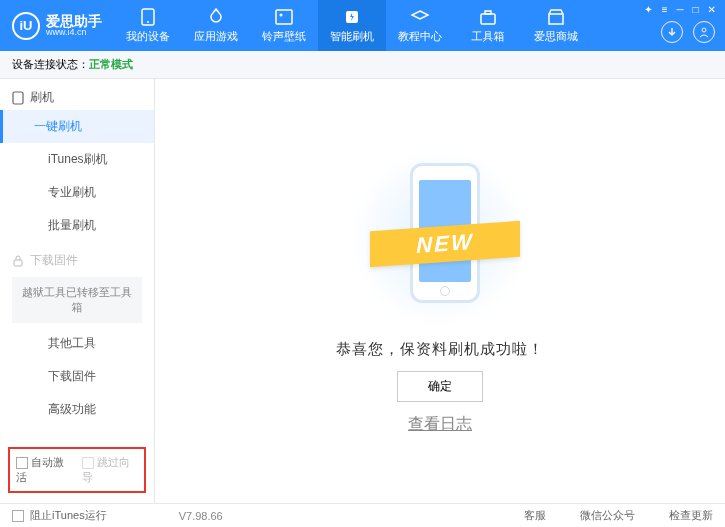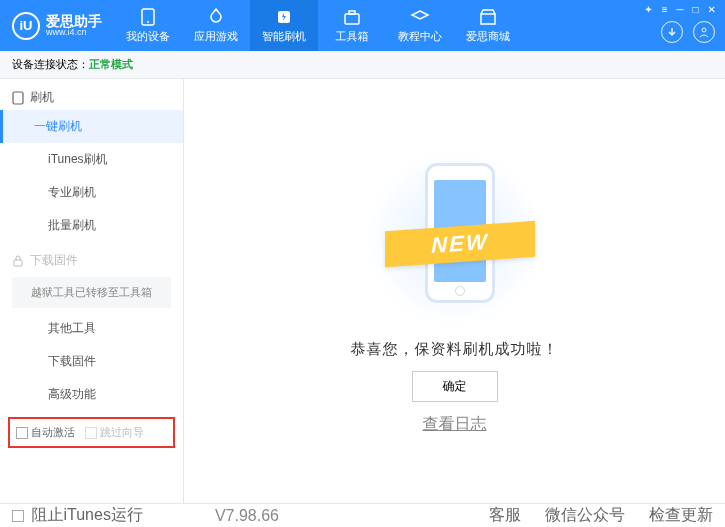--- a/index.html
+++ b/index.html
@@ -20,44 +20,44 @@
 .win-ctrl { position: absolute; right: 6px; top: 4px; display: flex; gap: 3px; font-size: 10px; }
 .win-ctrl span { cursor: pointer; padding: 0 3px; }
 
 .user-icons { position: absolute; right: 10px; bottom: 8px; display: flex; gap: 10px; }
 .circ-icon { width: 22px; height: 22px; border: 1.5px solid #fff; border-radius: 50%; opacity: 0.9; display: flex; align-items: center; justify-content: center; }
 
 .status-bar { height: 28px; background: #f5f7fa; border-bottom: 1px solid #e5e8eb; display: flex; align-items: center; padding: 0 12px; font-size: 11px; }
 .status-mode { color: #22a944; font-weight: bold; }
 
 .body-area { display: flex; height: 424px; }
-.sidebar { width: 184px; border-right: 1px solid #e5e8eb; font-size: 12px; overflow: hidden; }
+.sidebar { width: 155px; border-right: 1px solid #e5e8eb; font-size: 12px; overflow: hidden; }
 .side-group { padding: 10px 12px 4px; color: #555; display: flex; align-items: center; gap: 6px; }
 .side-item { padding: 8px 10px 8px 48px; color: #555; cursor: pointer; }
 .side-item.active { background: #eaf3ff; color: #2a8cff; border-left: 3px solid #2a8cff; padding-left: 31px; }
 .side-note { background: #f5f6f7; margin: 4px 12px; padding: 8px; font-size: 11px; color: #888; text-align: center; cursor: pointer; }
 .locked { color: #bbb; }
 
-.highlight-box { border: 2px solid #e8352e; margin: 6px 8px 2px; padding: 6px; display: flex; gap: 10px; font-size: 11px; color: #666; }
+.highlight-box { border: 2px solid #e8352e; margin: 21px 8px 2px; padding: 6px; display: flex; gap: 10px; font-size: 11px; color: #666; }
 .cb { width: 12px; height: 12px; border: 1px solid #aaa; display: inline-block; vertical-align: middle; margin-right: 3px; }
 
 .main { flex: 1; display: flex; flex-direction: column; align-items: center; justify-content: center; gap: 12px; }
 .phone-img { position: relative; width: 180px; height: 180px; }
 .glow { position: absolute; inset: 0; border-radius: 50%; background: radial-gradient(circle, #e0f0ff 0%, #fff 70%); }
 .phone-body { position: absolute; left: 60px; top: 15px; width: 70px; height: 140px; background: #fff; border: 3px solid #d8e6f5; border-radius: 12px; }
 .phone-screen { position: absolute; left: 6px; top: 14px; right: 6px; bottom: 18px; background: #87c4ff; border-radius: 2px; }
 .phone-home { position: absolute; bottom: 4px; left: 50%; transform: translateX(-50%); width: 10px; height: 10px; border: 1.5px solid #d0dce8; border-radius: 50%; }
 .ribbon { position: absolute; left: 20px; right: 10px; top: 78px; height: 36px; background: #ffc93c; transform: skewY(-4deg); display: flex; align-items: center; justify-content: center; color: #fff; font-weight: 900; font-size: 22px; letter-spacing: 2px; font-style: italic; box-shadow: 0 2px 4px rgba(0,0,0,0.1); }
 
 .success-text { font-size: 15px; color: #333; letter-spacing: 1px; }
 .ok-btn { border: 1px solid #ccc; padding: 6px 30px; font-size: 12px; background: #fff; cursor: pointer; }
 .log-link { font-size: 16px; color: #888; text-decoration: underline; cursor: pointer; }
 
-.footer { position: absolute; bottom: 0; left: 0; right: 0; height: 24px; border-top: 1px solid #e5e8eb; display: flex; align-items: center; padding: 0 12px; font-size: 16px; color: #666; }
-.footer-right { margin-left: auto; display: flex; gap: 24px; align-items: flex-end; }
+.footer { position: absolute; bottom: 0; left: 0; right: 0; height: 24px; border-top: 1px solid #e5e8eb; display: flex; align-items: center; padding: 0 12px; font-size: 11px; color: #666; }
+.footer-right { margin-left: auto; display: flex; gap: 34px; align-items: flex-end; }
 .footer-right span { cursor: pointer; }
 
 svg { display: block; }
 </style>
 </head>
 <body>
 
 <div class="header">
   <div class="logo-area">
     <div class="logo-circle">iU</div>
@@ -77,45 +77,54 @@
         <span>我的设备</span>
       </div>
     <div class="nav-tab">
         <span class="nav-icon">
           <svg width="18" height="18" viewBox="0 0 18 18">
             <path d="M9 1 L12 5 A5 5 0 1 1 6 5 Z" fill="none" stroke="#fff" stroke-width="1.5"></path>
           </svg>
         </span>
         <span>应用游戏</span>
       </div>
+    <div class="nav-tab">
+        <span class="nav-icon">
+          <svg width="18" height="16" viewBox="0 0 18 16">
+            <rect x="1" y="1" width="16" height="14" rx="1" fill="none" stroke="#fff" stroke-width="1.5"></rect>
+            <circle cx="6" cy="6" r="1.5" fill="#fff"></circle>
+          </svg>
+        </span>
+        <span>铃声壁纸</span>
+      </div>
     <div class="nav-tab active">
         <span class="nav-icon">
           <svg width="18" height="18" viewBox="0 0 18 18">
             <rect x="3" y="3" width="12" height="12" rx="2" fill="#fff"></rect>
             <path d="M9 5 L7 9 L9 9 L8 13 L11 8 L9 8 Z" fill="#2a8cff"></path>
           </svg>
         </span>
         <span>智能刷机</span>
       </div>
     <div class="nav-tab">
         <span class="nav-icon">
+          <svg width="20" height="16" viewBox="0 0 20 16">
+            <path d="M10 2 L18 6 L10 10 L2 6 Z" fill="none" stroke="#fff" stroke-width="1.5"></path>
+          </svg>
+        </span>
+        <span>教程中心</span>
+      </div>
+    <div class="nav-tab">
+        <span class="nav-icon">
           <svg width="18" height="16" viewBox="0 0 18 16">
             <rect x="2" y="5" width="14" height="10" rx="1" fill="none" stroke="#fff" stroke-width="1.5"></rect>
             <rect x="6" y="2" width="6" height="3" fill="none" stroke="#fff" stroke-width="1.5"></rect>
           </svg>
         </span>
         <span>工具箱</span>
-      </div>
-    <div class="nav-tab">
-        <span class="nav-icon">
-          <svg width="20" height="16" viewBox="0 0 20 16">
-            <path d="M10 2 L18 6 L10 10 L2 6 Z" fill="none" stroke="#fff" stroke-width="1.5"></path>
-          </svg>
-        </span>
-        <span>教程中心</span>
       </div>
     <div class="nav-tab">
         <span class="nav-icon">
           <svg width="18" height="16" viewBox="0 0 18 16">
             <rect x="2" y="5" width="14" height="10" fill="none" stroke="#fff" stroke-width="1.5"></rect>
             <path d="M2 5 L4 1 L14 1 L16 5" fill="none" stroke="#fff" stroke-width="1.5"></path>
           </svg>
         </span>
         <span>爱思商城</span>
       </div>

